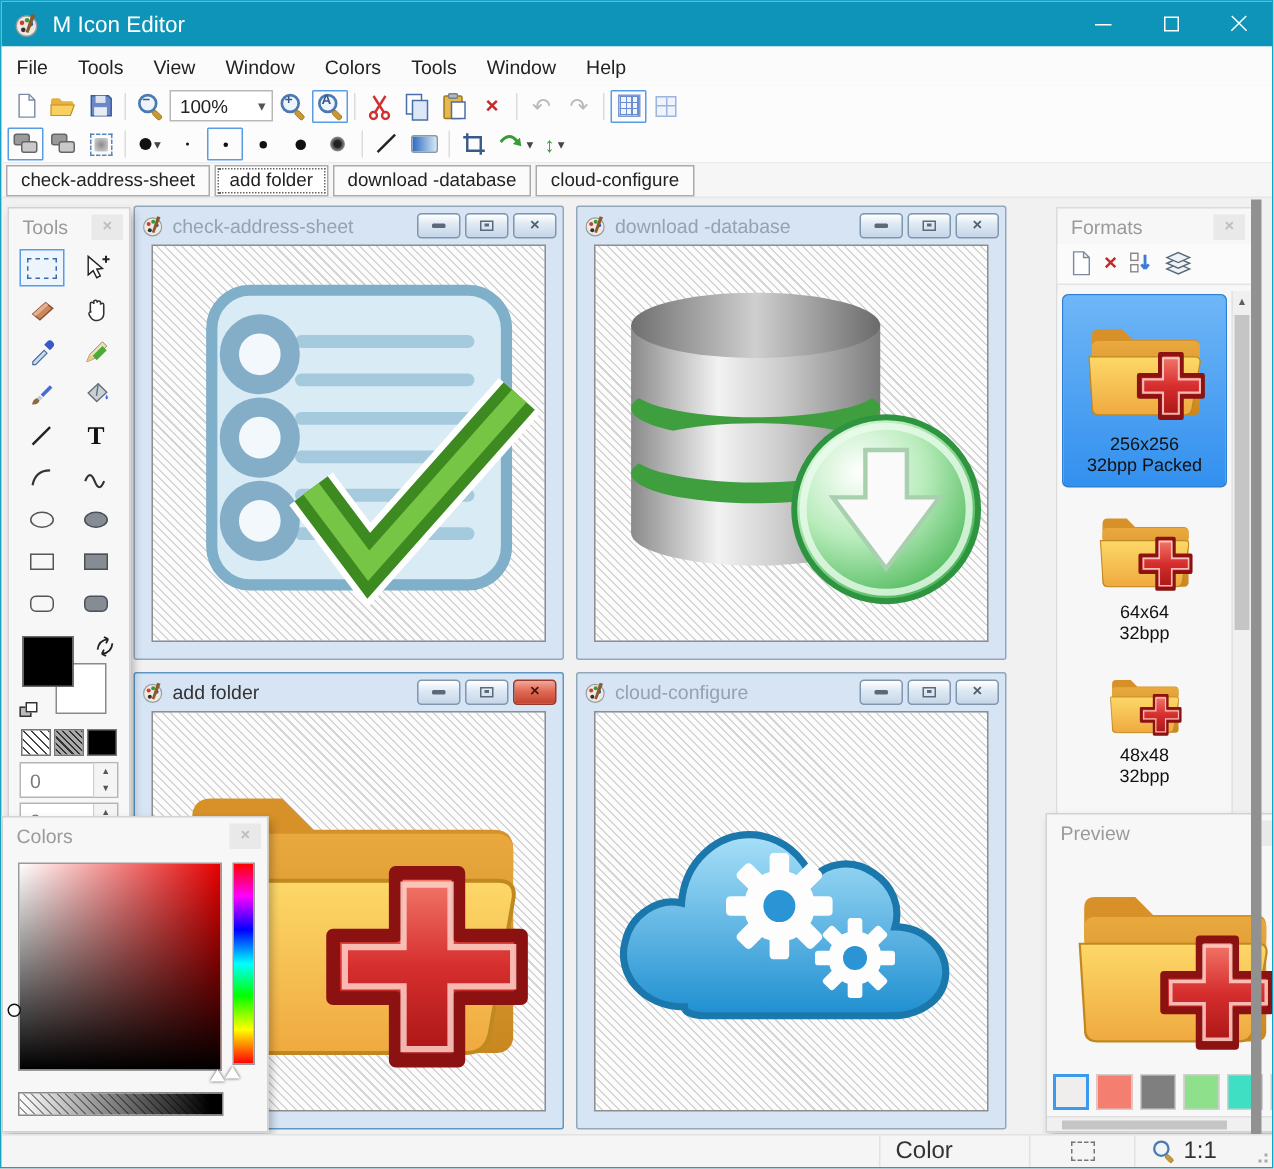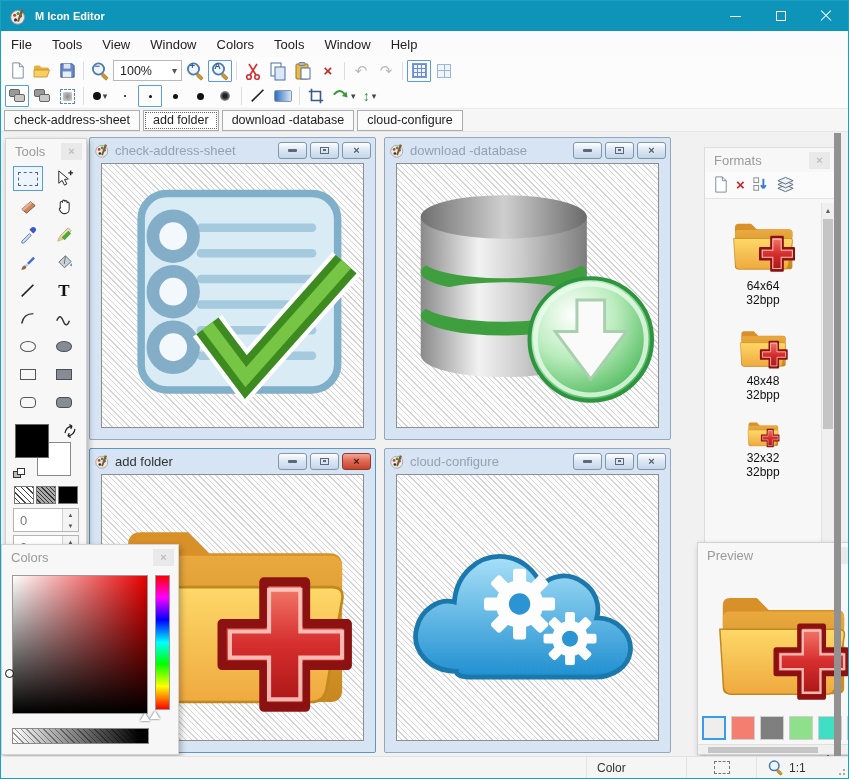--- a/index.html
+++ b/index.html
@@ -5,21 +5,21 @@
   html,body{margin:0;padding:0;background:#cfcfcf;}
   *{box-sizing:border-box;}
   .app{position:relative;width:849px;height:779px;background:#f0f0f0;
        border:1px solid #17a2c4;font-family:"Liberation Sans",sans-serif;
        font-size:13px;color:#222;overflow:hidden;user-select:none;}
 
   
   .titlebar{position:absolute;left:0;top:0;right:0;height:30px;background:#0e94b8;
             display:flex;align-items:center;color:#fff;}
   .titlebar .appicon{margin:0 8px 0 9px;width:17px;height:17px;}
-  .titlebar .title{font-size:11px;font-weight:bold;}
+  .titlebar .title{font-size:15px;}
   .wincontrols{margin-left:auto;display:flex;height:100%;}
   .wbtn{width:45px;height:100%;display:flex;align-items:center;justify-content:center;}
   .glyph-min{width:11px;height:1px;background:#fff;}
   .glyph-max{width:10px;height:10px;border:1px solid #fff;}
   .glyph-close{position:relative;width:12px;height:12px;}
   .glyph-close::before,.glyph-close::after{content:"";position:absolute;left:-1px;top:5px;width:14px;height:1.4px;background:#fff;}
   .glyph-close::before{transform:rotate(45deg);} .glyph-close::after{transform:rotate(-45deg);}
 
   
   .menubar{position:absolute;left:0;top:30px;right:0;height:26px;background:#fbfbfb;
@@ -122,21 +122,21 @@
   .pat{width:20px;height:18px;border:1px solid #777;}
   .pat.h1{background:repeating-linear-gradient(45deg,#fff 0 3px,#444 3px 4px);}
   .pat.h2{background:repeating-linear-gradient(45deg,#aaa 0 2px,#333 2px 3px);}
   .pat.black{background:#000;}
   .spin{display:flex;align-items:center;width:66px;height:24px;border:1px solid #b5b5b5;background:#fff;
         margin:3px auto 0;padding-left:6px;color:#7a7a7a;font-size:13px;}
   .spin .btns{margin-left:auto;display:flex;flex-direction:column;border-left:1px solid #d0d0d0;}
   .spin .btns span{width:15px;height:11px;font-size:6px;color:#555;display:flex;align-items:center;justify-content:center;background:#f4f4f4;}
 
   
-  .formats{left:703px;top:14px;width:131px;height:615px;box-shadow:none;border-color:#dcdcdc;}
+  .formats{left:703px;top:5px;width:131px;height:615px;box-shadow:none;border-color:#dcdcdc;}
   .ftools{display:flex;gap:6px;align-items:center;padding:3px 0 4px 6px;border-bottom:1px solid #e4e4e4;background:#fbfbfb;}
   .flist{position:absolute;left:0;top:55px;bottom:0;right:13px;overflow:hidden;background:#f7f7f7;}
   .fitem{display:flex;flex-direction:column;align-items:center;padding:4px 2px 6px;margin:2px 3px;
          font-size:12px;line-height:1.2;text-align:center;color:#111;}
   .fitem.sel{background:linear-gradient(#6fb6f7,#3290ee);border:1px solid #2b7fd4;border-radius:4px;}
   .fscroll{position:absolute;right:0;top:55px;bottom:0;width:13px;background:#f0f0f0;border-left:1px solid #e2e2e2;}
   .fscroll .arrow{height:14px;display:flex;align-items:center;justify-content:center;font-size:7px;color:#606060;}
   .fscroll .thumb{position:absolute;left:1px;right:1px;top:16px;height:210px;background:#c5c5c5;}
   .fscroll .arrow.dn{position:absolute;bottom:0;left:0;right:0;}
 
@@ -159,21 +159,21 @@
   .preview{left:696px;top:409px;width:170px;height:213px;}
   .pv-stage{position:absolute;left:6px;top:28px;right:6px;height:140px;display:flex;align-items:center;justify-content:center;}
   .pv-swatches{position:absolute;left:4px;bottom:14px;display:flex;gap:5px;align-items:center;}
   .pv-sw{width:24px;height:24px;border:1px solid #cfcfcf;}
   .pv-sw.sel{border:2px solid #3a9af0;}
   .pv-hscroll{position:absolute;left:0;bottom:0;right:0;height:10px;background:#f0f0f0;border-top:1px solid #e0e0e0;}
   .pv-hscroll i{position:absolute;left:10px;top:2px;width:110px;height:6px;background:#c5c5c5;}
 
   
   .statusbar{position:absolute;left:0;right:0;bottom:0;height:22px;background:#f5f5f5;
-             border-top:1px solid #e2e2e2;display:flex;align-items:center;font-size:12px;color:#333;}
+             border-top:1px solid #e2e2e2;display:flex;align-items:center;font-size:16px;color:#333;}
   .sb-spacer{flex:1;}
   .sb-cell{height:100%;display:flex;align-items:center;padding:0 10px;border-left:1px solid #e2e2e2;}
   .sb-sel{width:16px;height:13px;border:1px dashed #777;}
   .grip{width:14px;height:100%;position:relative;}
   .grip i{position:absolute;width:2px;height:2px;background:#aaa;}
   .grip i:nth-child(1){right:3px;bottom:3px;} .grip i:nth-child(2){right:7px;bottom:3px;}
   .grip i:nth-child(3){right:3px;bottom:7px;}
   svg{display:block;}
 </style>
 </head>
@@ -809,20 +809,27 @@
           </svg>
         <span class="red-x">×</span>
         <svg width="19" height="19">
             <use href="#sym-sort"></use>
           </svg>
         <svg width="19" height="19">
             <use href="#sym-layers"></use>
           </svg>
       </div>
       <div class="flist">
+        <div class="fitem sel">
+          <svg width="88" height="88">
+              <use href="#sym-folder-cross"></use>
+            </svg>
+          <span>256x256</span>
+          <span>32bpp Packed</span>
+        </div>
         <div class="fitem">
           <svg width="70" height="70">
               <use href="#sym-folder-cross"></use>
             </svg>
           <span>64x64</span>
           <span>32bpp</span>
         </div>
         <div class="fitem">
           <svg width="54" height="54">
               <use href="#sym-folder-cross"></use>

